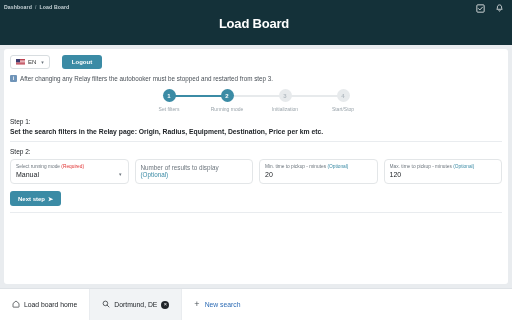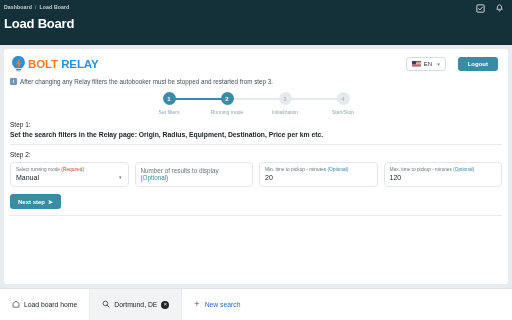--- a/index.html
+++ b/index.html
@@ -17,20 +17,21 @@
     color: #212529;
     position: relative;
   }
 
   
   .topbar {
     background: #143139;
     height: 45px;
     padding: 4px 8px 0 4px;
     position: relative;
+    text-align: center;
   }
   .breadcrumb {
     font-size: 5.2px;
     color: #c6d2d6;
     letter-spacing: 0.1px;
     font-weight: bold;
     display: flex;
     gap: 3px;
     align-items: center;
   }
@@ -333,33 +334,20 @@
         <path d="M8 1.6c-2.2 0-3.6 1.6-3.6 3.6 0 3.2-1.2 4.2-1.2 4.2h9.6s-1.2-1-1.2-4.2c0-2-1.4-3.6-3.6-3.6z" stroke-linejoin="round"></path>
         <path d="M6.6 11.8a1.6 1.6 0 0 0 2.8 0" stroke-linecap="round"></path>
       </svg>
     </span>
   </div>
 </div>
 
 <div class="card">
 
   <div class="logo-row">
-    <div class="logo">
-      <span class="logo-mark">
-        <svg width="17" height="17" viewBox="0 0 32 32">
-          <path d="M16 2 C9 2 4 7 4 14 c0 4 2 6.5 4 9 l1.5 2 h13 L24 23 c2-2.5 4-5 4-9 0-7-5-12-12-12z" fill="#2d8fd5"></path>
-          <path d="M11 26.5h10v1.6H11z" fill="#2d8fd5"></path>
-          <path d="M12 29.4h8v1.4h-8z" fill="#2d8fd5"></path>
-          <path d="M18.5 5.5l-7.5 12h5l-2 9 8.5-12.5h-5z" fill="#f07d22"></path>
-        </svg>
-      </span>
-      <span class="logo-text">
-        <span class="logo-bolt">BOLT</span><span class="logo-relay"> RELAY</span>
-      </span>
-    </div>
 
     <div class="logo-right">
       <div class="lang-select">
         <span class="flag">
           <svg width="9" height="6" viewBox="0 0 18 12">
             <rect width="18" height="12" fill="#b22234"></rect>
             <rect width="18" height="1.3" y="1.7" fill="#ffffff"></rect>
             <rect width="18" height="1.3" y="4.4" fill="#ffffff"></rect>
             <rect width="18" height="1.3" y="7.1" fill="#ffffff"></rect>
             <rect width="18" height="1.3" y="9.8" fill="#ffffff"></rect>

